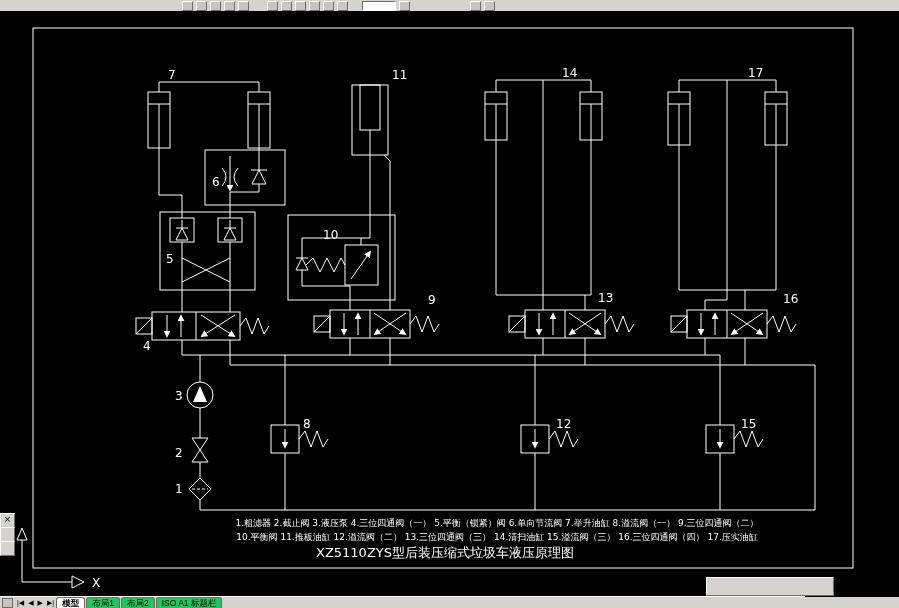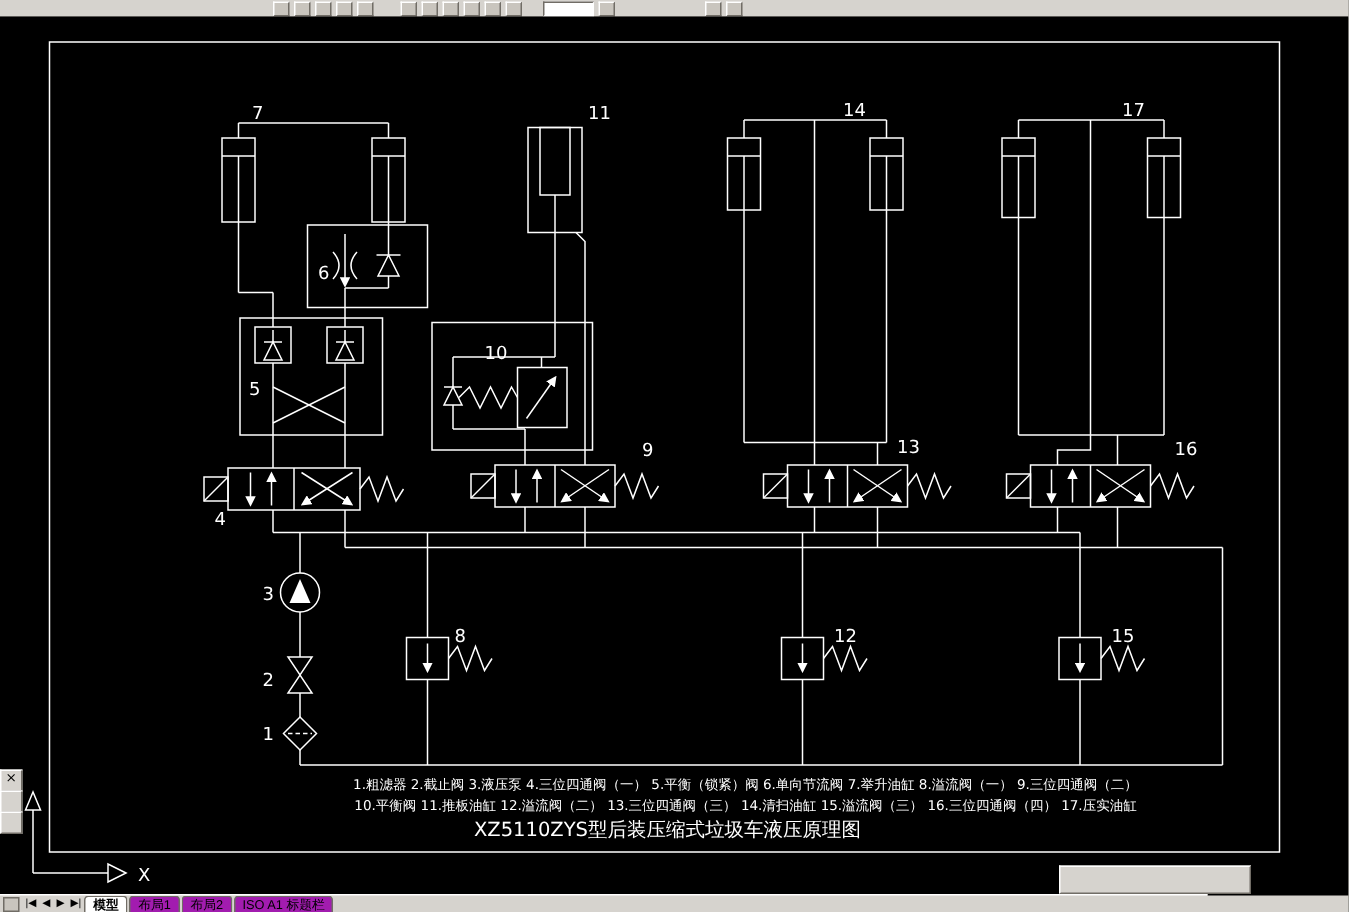--- a/index.html
+++ b/index.html
@@ -25,21 +25,21 @@
     border:1px solid;border-color:#ffffff #716d66 #716d66 #ffffff;
     font:9px "DejaVu Sans",sans-serif;line-height:11px;text-align:center;color:#000;z-index:5;}
   
   .floatbox{position:absolute;left:706px;top:577px;width:126px;height:17px;background:#d6d3ce;
     border:1px solid;border-color:#ffffff #716d66 #716d66 #ffffff;z-index:5;}
   
   .tabbar{position:absolute;left:0;bottom:0;width:805px;height:11px;background:#d6d3ce;
     border-top:1px solid #ffffff;display:flex;align-items:center;font-size:8.5px;z-index:6;}
   .cornerico{width:9px;height:8px;margin:0 2px;background:#c9c5be;border:1px solid #716d66;}
   .tabnav{color:#000;font-size:7px;padding:0 2px;line-height:10px;}
-  .tab{padding:0 5px;height:10px;line-height:10px;color:#000;background:#a21caf;
+  .tab{padding:0 5px;height:10px;line-height:10px;color:#000;background:#22c55e;
     border:1px solid #716d66;border-bottom:none;margin-right:1px;
     border-radius:3px 3px 0 0;white-space:nowrap;}
   .tab.active{background:#ffffff;font-weight:bold;}
 </style>
 </head>
 <body>
 
 <div class="toolbar">
   <div class="tbgroup" style="margin-left:182px">
     <span class="tbico"></span>

